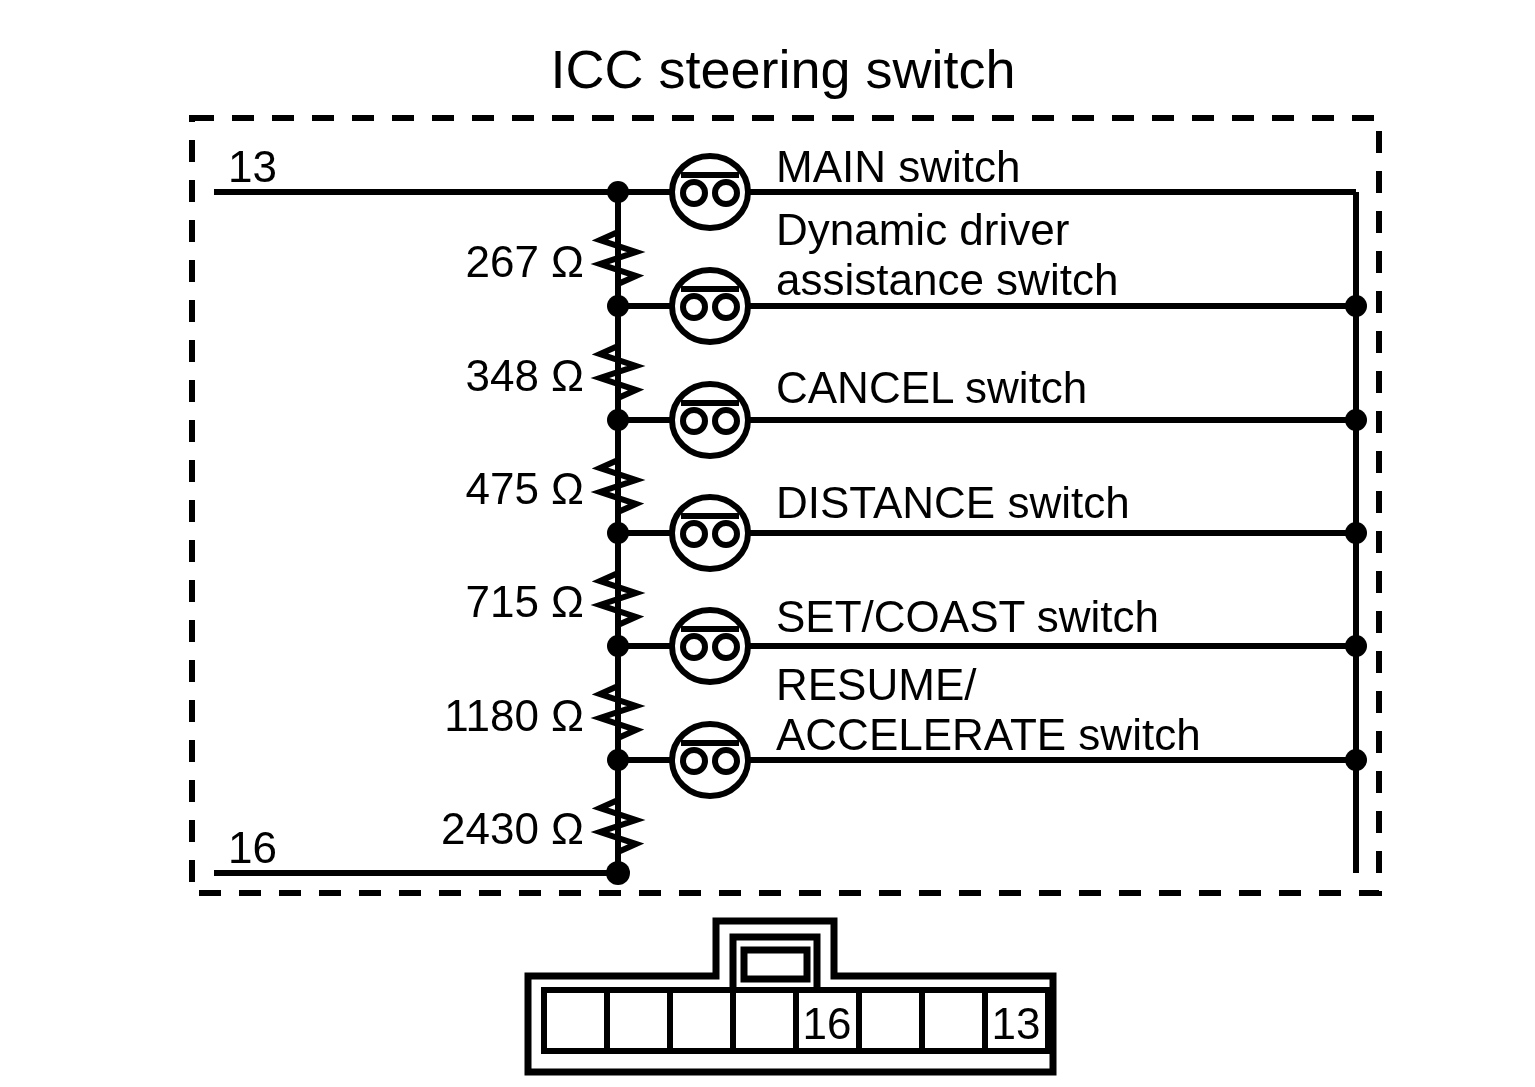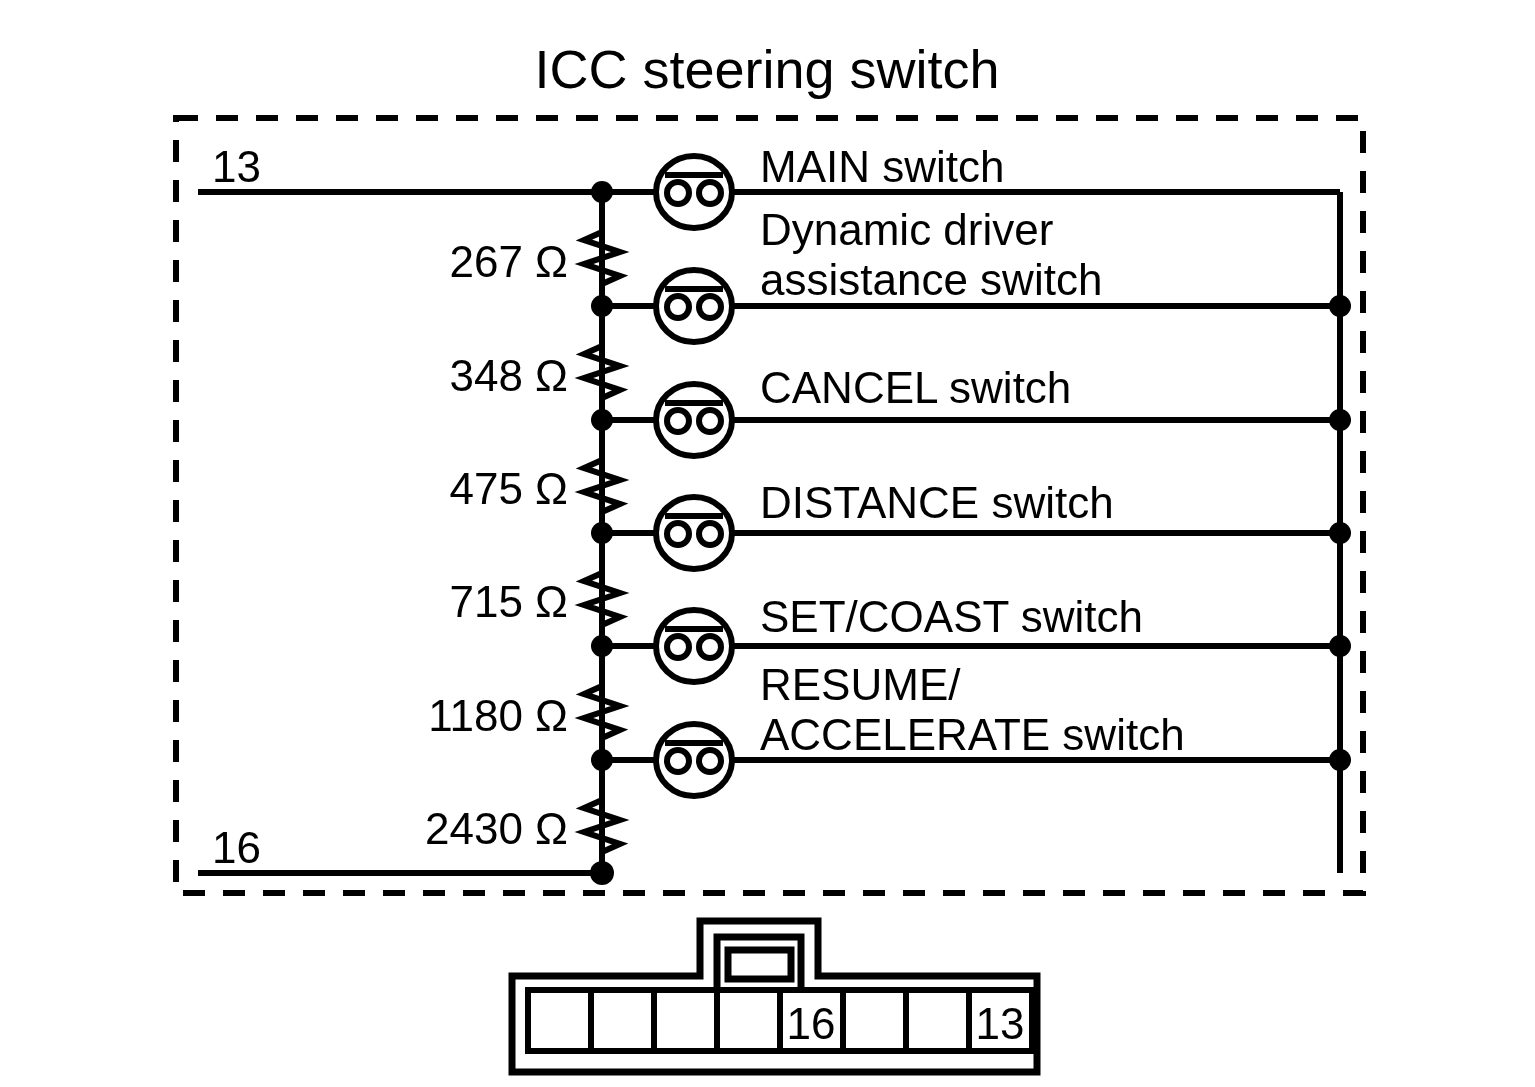--- a/index.html
+++ b/index.html
@@ -12,20 +12,21 @@
     width: 1535px;
     height: 1087px;
     font-family: "Liberation Sans", sans-serif;
     color: #000000;
     overflow: hidden;
   }
   #diagram-root {
     position: relative;
     width: 1299px;
     height: 1087px;
+    margin-left: 16px;
   }
   svg#circuit {
     display: block;
     width: 1535px;
     height: 1087px;
   }
   .wire {
     stroke: #000;
     stroke-width: 6;
     fill: none;

